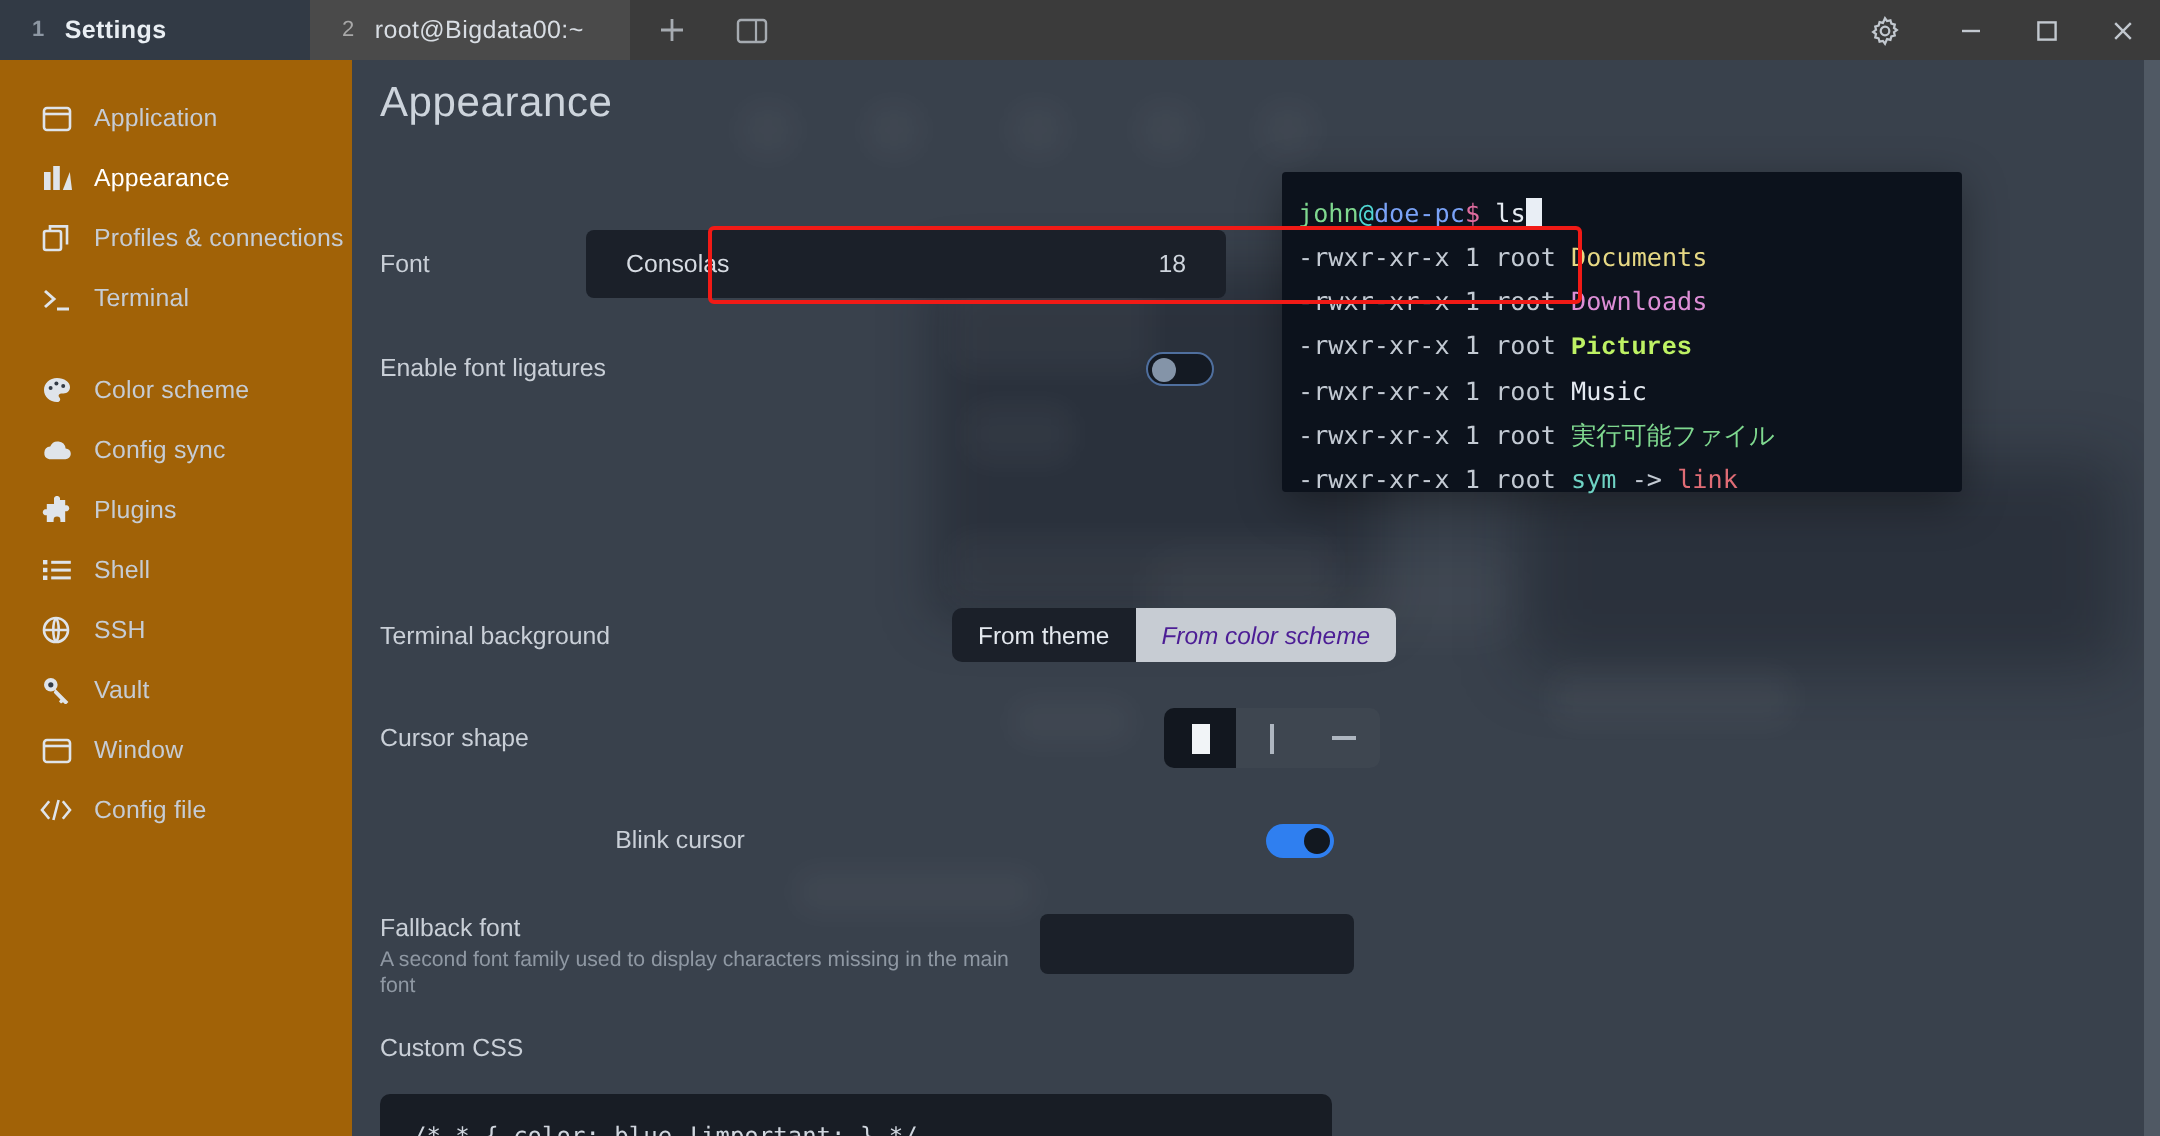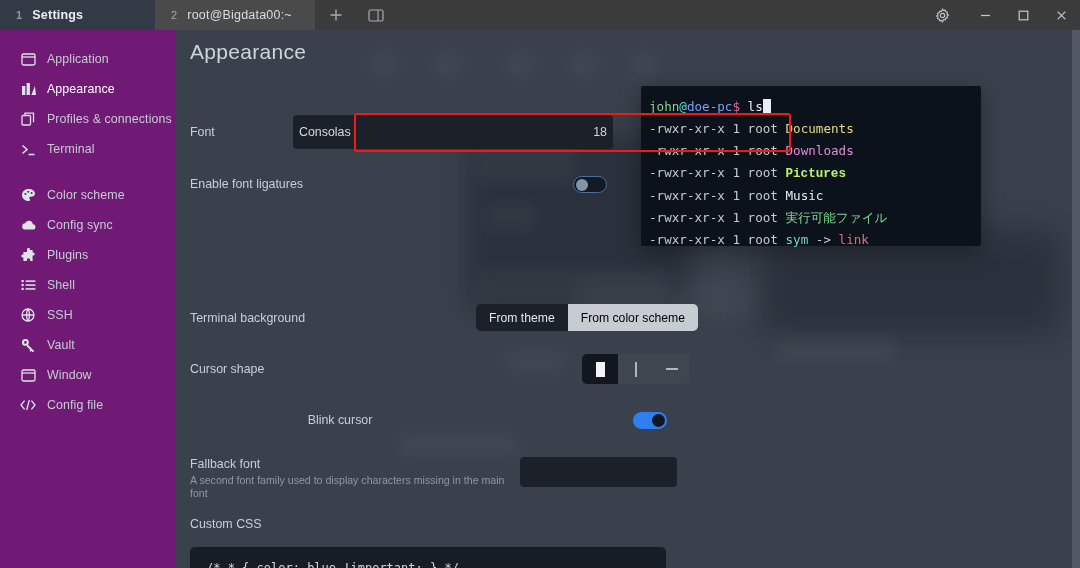--- a/index.html
+++ b/index.html
@@ -70,21 +70,21 @@
     display: flex; align-items: center; justify-content: center;
     color: #c2c8cf;
   }
   .wc.gear { width: 48px; }
   .wc svg { display: block; }
 
   
   .sidebar {
     position: absolute; top: 30px; left: 0;
     width: 176px; height: 538px;
-    background: #701a75;
+    background: #a16207;
     padding-top: 14px;
     z-index: 20;
     text-align: center;
   }
   .side-item {
     display: flex; align-items: center;
     gap: 11px;
     height: 30px;
     padding-left: 20px;
     color: #c6ccd4;
@@ -146,21 +146,21 @@
   }
 
   
   .fontfield {
     position: absolute;
     left: 117px; top: 85px;
     width: 320px; height: 34px;
     background: #1b2029;
     border-radius: 4px;
     display: flex; align-items: center;
-    padding: 0 6px;
+    padding: 0 20px;
     font-size: 12.4px;
     color: #d6dbe2;
     justify-content: space-between;
   }
   .fontfield .fsize { color: #cfd5dd; }
   .redbox {
     position: absolute;
     border: 2px solid #f11a16;
     border-radius: 3px;
     pointer-events: none;
@@ -199,21 +199,21 @@
     overflow: hidden;
     height: 27px;
     font-size: 12.2px;
   }
   .seg {
     display: flex; align-items: center; justify-content: center;
     padding: 0 13px;
     height: 27px;
   }
   .seg.dark  { background: #1b2029; color: #e4e9ef; }
-  .seg.light { background: #c7ccd3; color: #000000; }
+  .seg.light { background: #c7ccd3; color: #4c1d95; font-style: italic; }
 
   
   .cursorgroup {
     display: flex; align-items: stretch;
     background: #3e4650;
     border-radius: 5px;
     height: 30px;
     overflow: hidden;
   }
   .cs {

